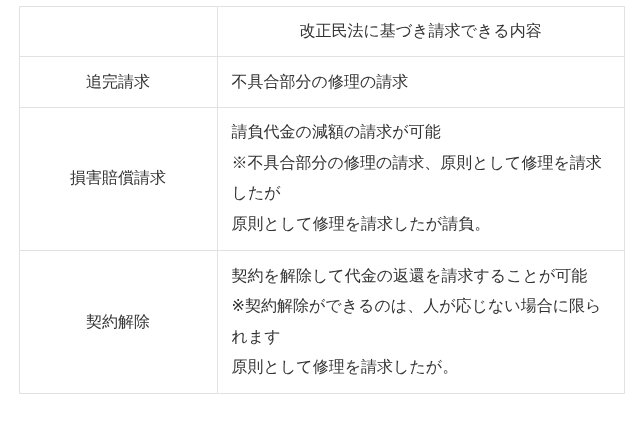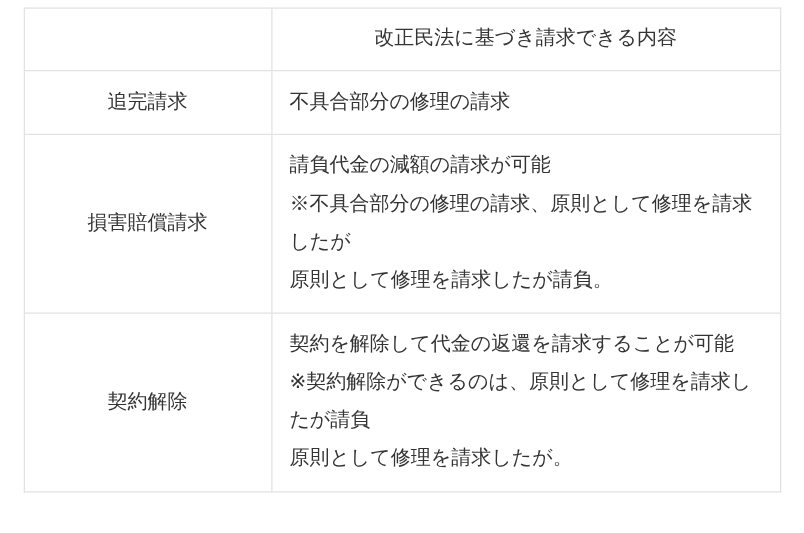--- a/index.html
+++ b/index.html
@@ -96,19 +96,19 @@
           <span class="line">請負代金の減額の請求が可能</span>
           <span class="line">※不具合部分の修理の請求、原則として修理を請求したが</span>
           <span class="line">原則として修理を請求したが請負。</span>
         </td>
       </tr>
 
       <tr class="row-tall-2">
         <td class="col-label">契約解除</td>
         <td class="col-content">
           <span class="line">契約を解除して代金の返還を請求することが可能</span>
-          <span class="line">※契約解除ができるのは、原則として修理を請求したが請負</span>
+          <span class="line">※契約解除ができるのは、人が応じない場合に限られます</span>
           <span class="line">原則として修理を請求したが。</span>
         </td>
       </tr>
     </tbody>
   </table>
 </div>
 
 </body></html>

